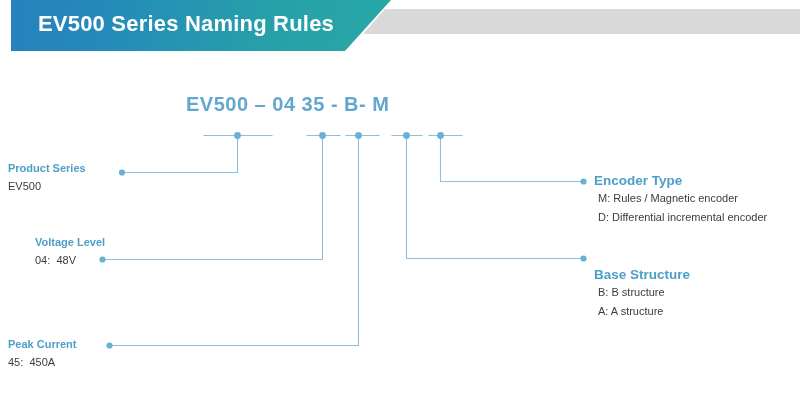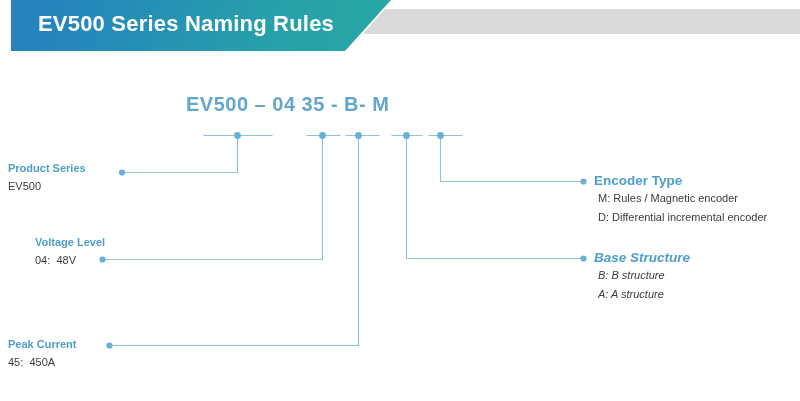--- a/index.html
+++ b/index.html
@@ -103,21 +103,21 @@
   .right-block .lbl-title {
     padding-left: 8px;
   }
 
   
   #block-product-series { left: 8px;  top: 160px; }
   #block-voltage-level  { left: 8px;  top: 234px; margin-left: 27px; }
   #block-peak-current   { left: 8px;  top: 336px; }
   
   #block-encoder-type   { left: 586px; top: 172px; }
-  #block-base-structure { left: 586px; top: 249px; font-style: italic; }
+  #block-base-structure { left: 586px; top: 266px; }
 </style>
 </head>
 <body>
 
 <div class="banner-wrap">
   <div class="banner-gray"></div>
   <div class="banner-teal"></div>
   <div class="banner-title">EV500 Series Naming Rules</div>
 </div>
 

